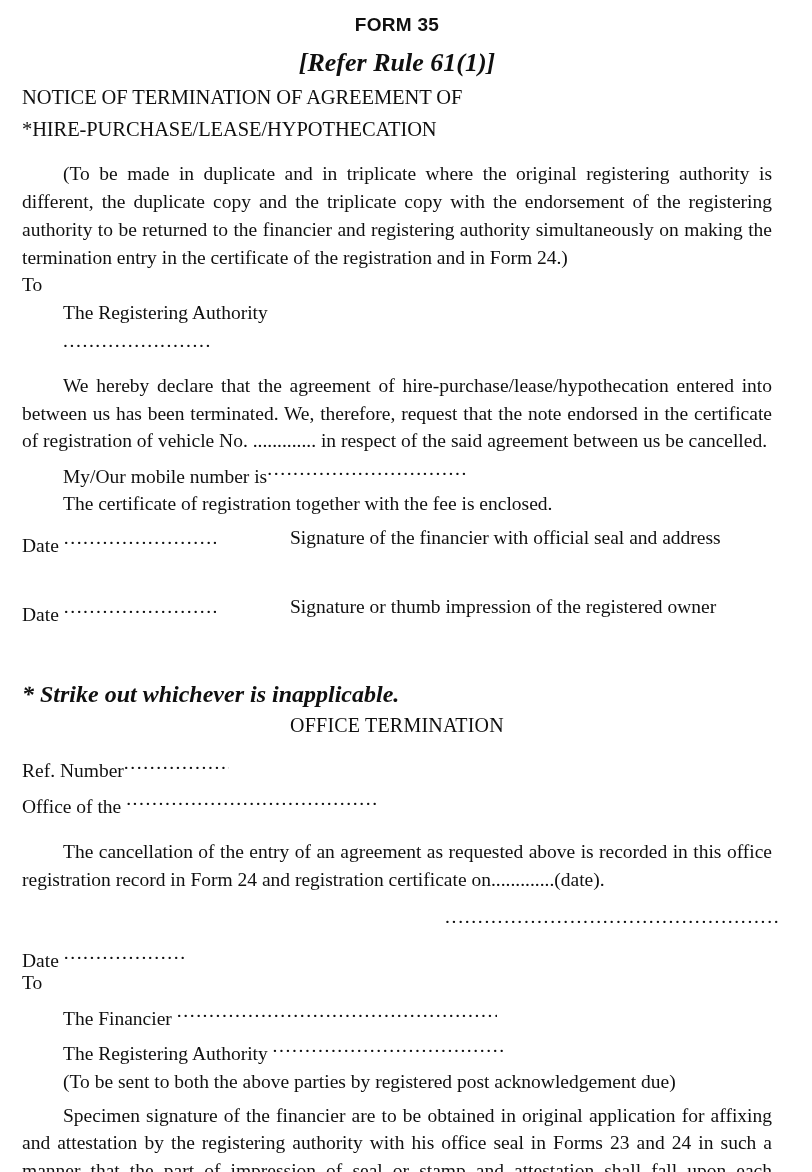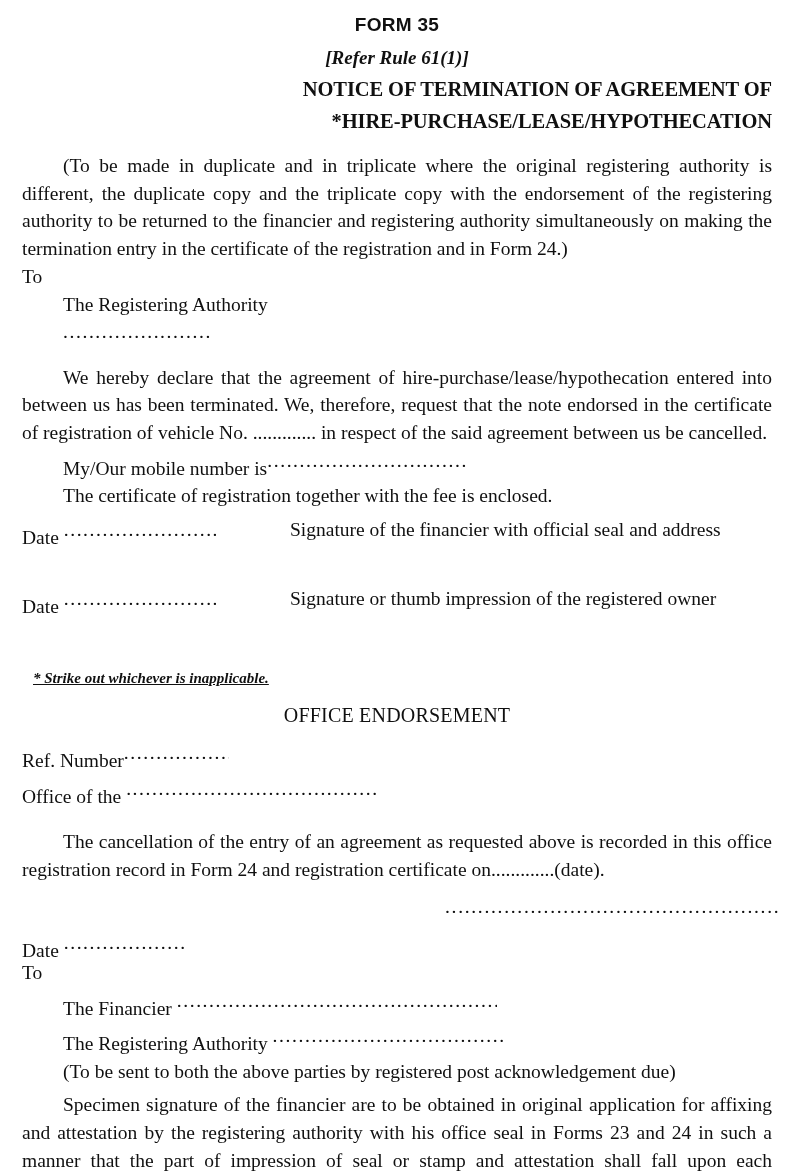--- a/index.html
+++ b/index.html
@@ -33,31 +33,30 @@
     font-weight: bold;
     font-size: 19px;
     letter-spacing: 0.3px;
     margin: 4px 0 0 0;
     line-height: 1.2;
   }
   .refer-rule {
     text-align: center;
     font-style: italic;
     font-weight: bold;
-    font-size: 19px;
+    font-size: 26px;
     margin: 10px 0 0 0;
     line-height: 1.2;
   }
   .notice-line {
-    text-align: right;
+    text-align: left;
     font-size: 20.5px;
     line-height: 1.28;
     margin: 6px 0 0 0;
     letter-spacing: -0.1px;
-    font-weight: bold;
   }
 
   
   .para {
     font-size: 19.5px;
     line-height: 1.42;
     text-align: justify;
     text-justify: inter-word;
     margin: 0;
   }
@@ -106,26 +105,25 @@
     display: inline-block;
     width: 268px;
     vertical-align: top;
   }
   .row2 .col-right {
     display: inline-block;
     vertical-align: top;
   }
 
   .strike-note {
-    font-size: 15px;
+    font-size: 24px;
     font-style: italic;
     font-weight: bold;
-    margin: 11px;
-    line-height: 1.42;
-    text-decoration: underline;
+    margin: 0;
+    line-height: 1.42;
   }
   .office-endorsement {
     text-align: center;
     font-size: 20px;
     margin: 0;
     line-height: 1.42;
     letter-spacing: 0.2px;
   }
 
   .sig-block {
@@ -194,21 +192,21 @@
     <div class="row2" style="margin-top:6px;">
       <span class="col-left"><span>Date</span> <span class="dots dots-w150"></span></span><span class="col-right">Signature of the financier with official seal and address</span>
     </div>
 
     <div class="row2" style="margin-top:34px;">
       <span class="col-left"><span>Date</span> <span class="dots dots-w150"></span></span><span class="col-right">Signature or thumb impression of the registered owner</span>
     </div>
 
     <p class="strike-note" style="margin-top:48px;">* Strike out whichever is inapplicable.</p>
 
-    <div class="office-endorsement gap-top-8">OFFICE ENDORSEMENT</div>
+    <div class="office-endorsement gap-top-8">OFFICE TERMINATION</div>
 
     <div class="row2 gap-top-10">
       <span class="col-left" style="width:448px;"><span>Ref. Number</span><span class="dots dots-w105"></span></span><span class="col-right"><span>Office of the</span> <span class="dots dots-w250"></span></span>
     </div>
 
     <p class="para indent gap-top-12">The cancellation of the entry of an agreement as requested above is recorded in this office registration record in Form 24 and registration certificate on.............(date).</p>
 
     <div class="sig-block">
       <div class="sig-rule">..................................................................................</div>
       <div class="sig-date"><span>Date</span> <span class="dots dots-w120"></span></div>

